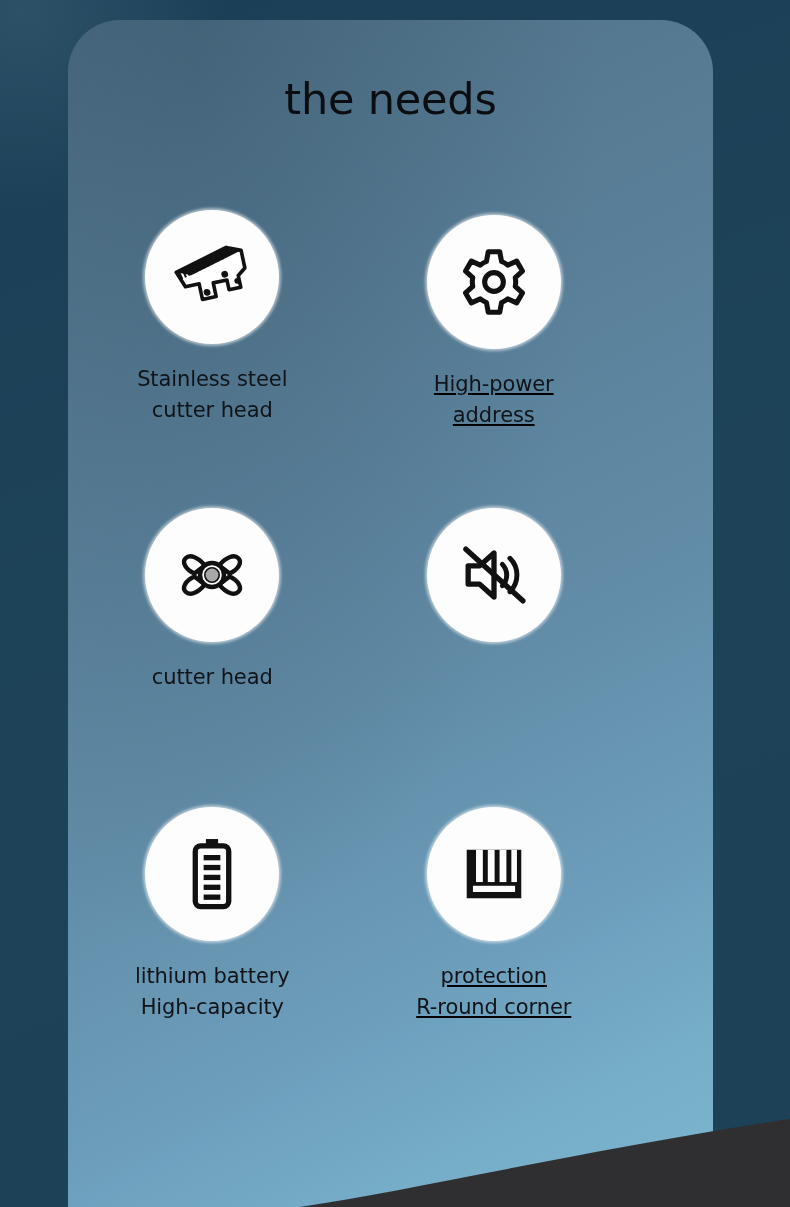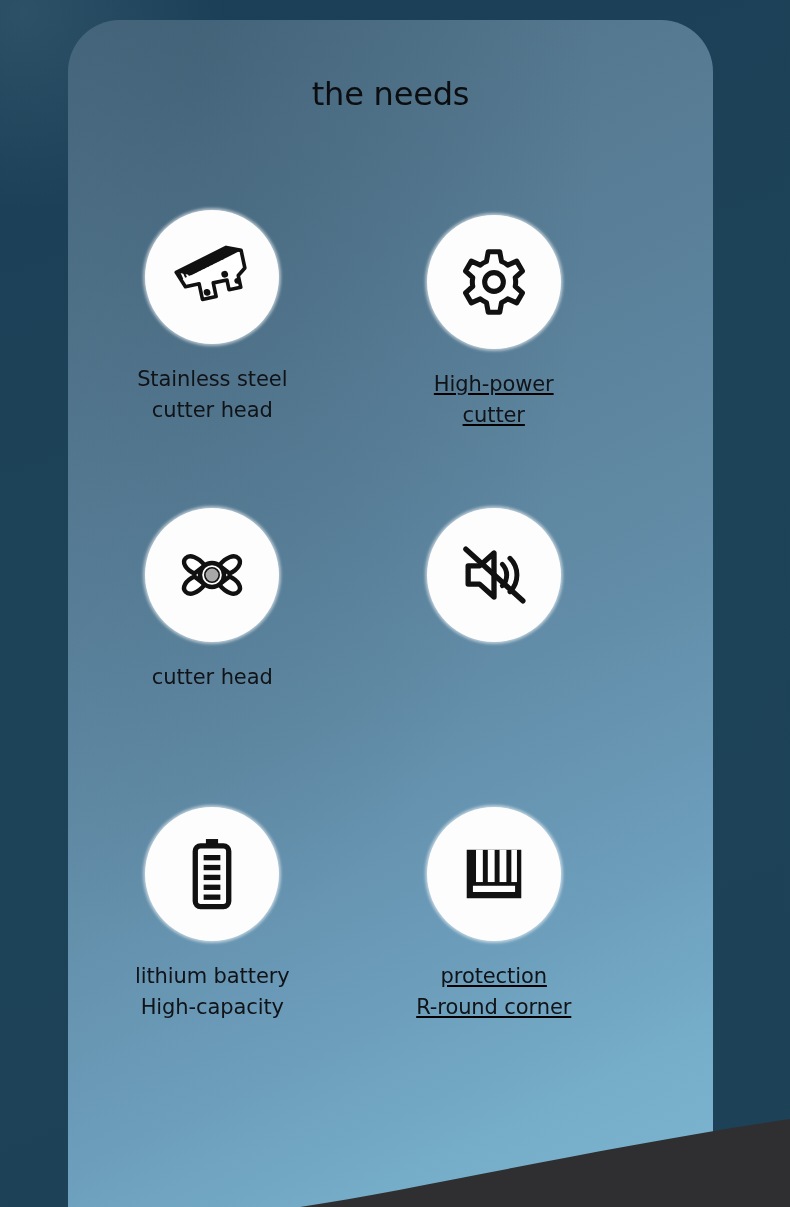--- a/index.html
+++ b/index.html
@@ -63,21 +63,21 @@
   }
   .heading .line1 {
     display: block;
     font-size: 40px;
     font-weight: 700;
     letter-spacing: -0.4px;
   }
   .heading .line2 {
     display: block;
     margin-top: 10px;
-    font-size: 32px;
+    font-size: 43px;
     font-weight: 400;
     letter-spacing: -0.2px;
   }
 
   
   .grid {
     position: absolute;
     left: 0;
     top: 185px;
     width: 569px;
@@ -201,21 +201,21 @@
           <div class="disc">
             <span>
               <svg width="72" height="72" viewBox="0 0 100 100">
                 <path d="M42 8 L58 8 L60.5 21.5 A30 30 0 0 1 69 26.5 L81.5 21 L89.5 34.8 L79.5 44 A30 30 0 0 1 79.5 56 L89.5 65.2 L81.5 79 L69 73.5 A30 30 0 0 1 60.5 78.5 L58 92 L42 92 L39.5 78.5 A30 30 0 0 1 31 73.5 L18.5 79 L10.5 65.2 L20.5 56 A30 30 0 0 1 20.5 44 L10.5 34.8 L18.5 21 L31 26.5 A30 30 0 0 1 39.5 21.5 Z" fill="none" stroke="#111111" stroke-width="7" stroke-linejoin="round"></path>
                 <circle cx="50" cy="50" r="13" fill="none" stroke="#111111" stroke-width="7"></circle>
               </svg>
             </span>
           </div>
           <div class="caption">
             <span class="l">High-power</span>
-            <span class="l">cutter</span>
+            <span class="l">address</span>
           </div>
         </div>
       </div>
 
       <div class="row row-2">
 
         <div class="cell left">
           <div class="disc">
             <span>
               <svg width="80" height="80" viewBox="0 0 100 100">

